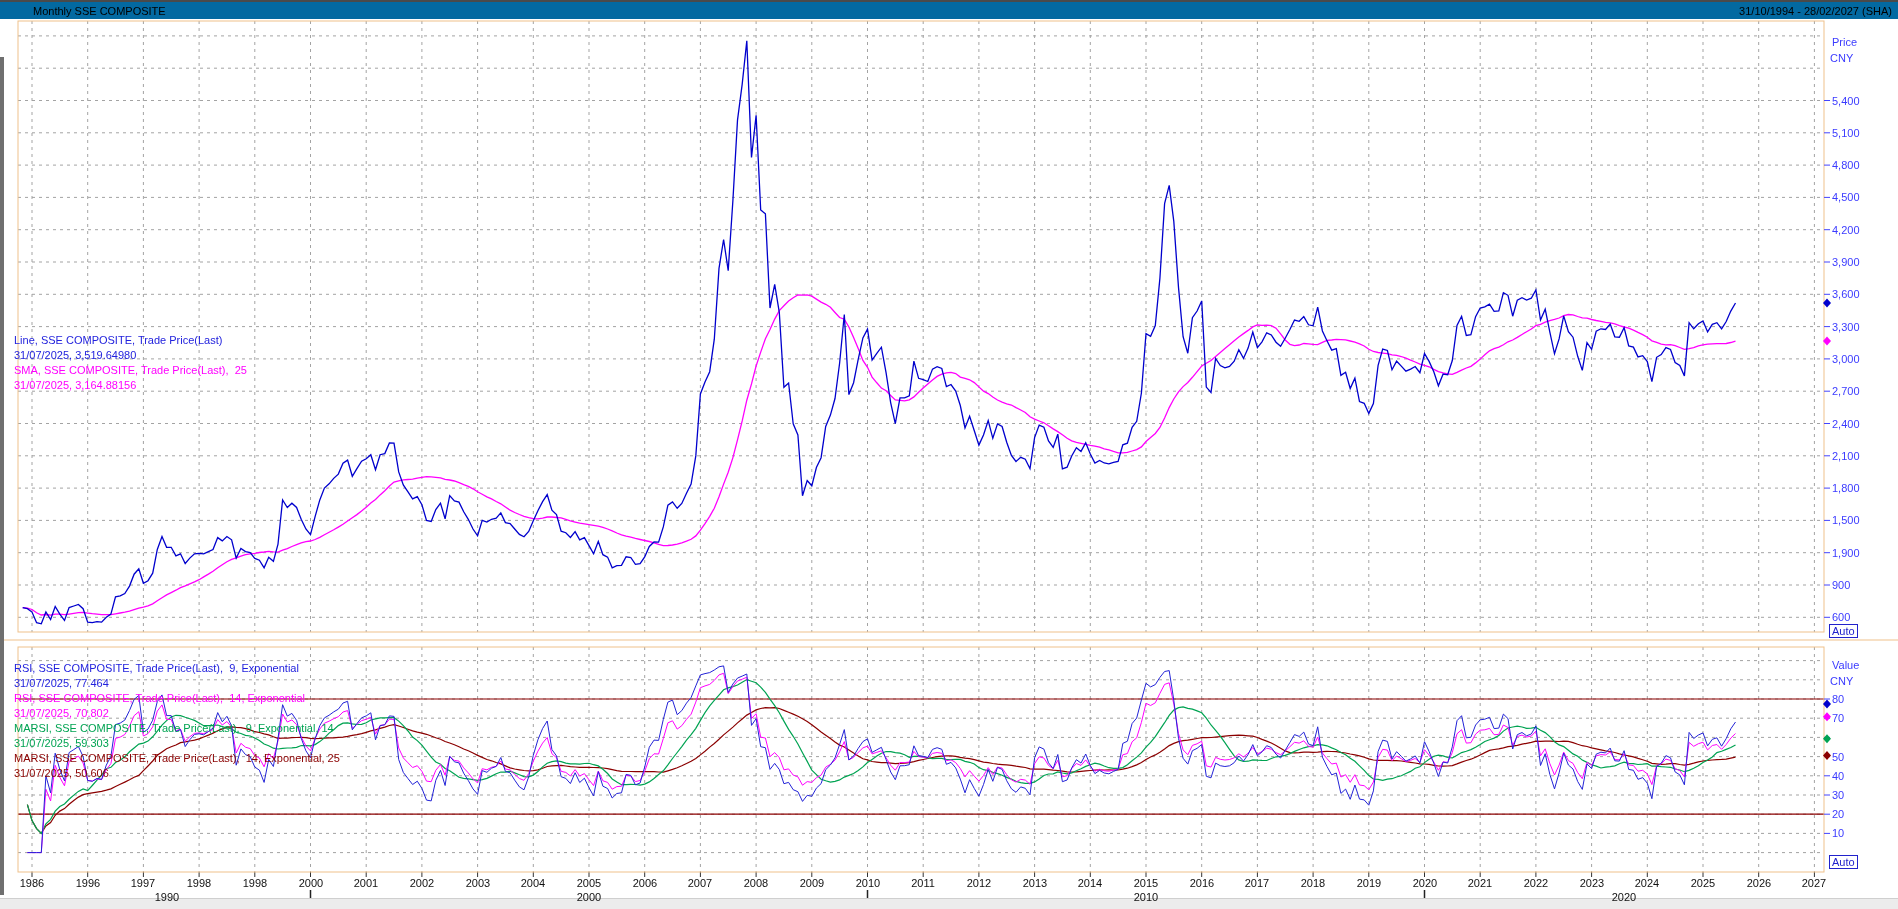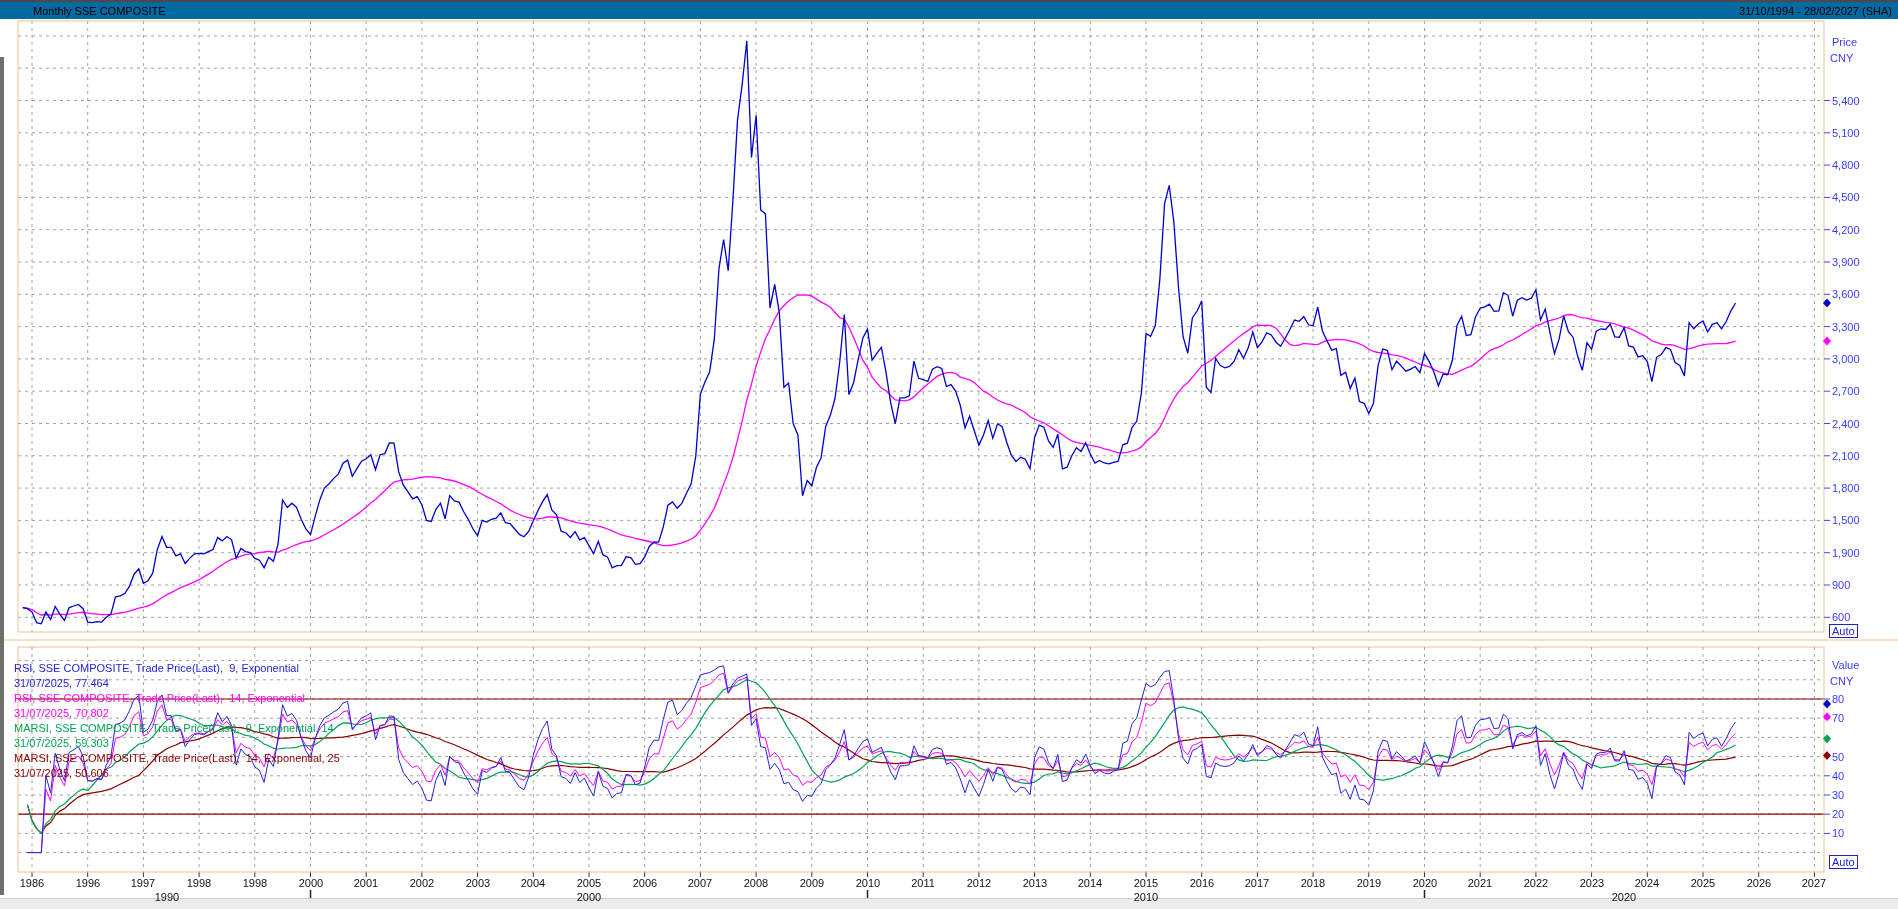--- a/index.html
+++ b/index.html
@@ -226,20 +226,21 @@
   <div class="bottomstrip"></div>
 
   <div class="axis-title" style="left:1832px;top:36px">Price</div>
   <div class="axis-title" style="left:1830px;top:52px">CNY</div>
   <div class="axis-title" style="left:1832px;top:659px">Value</div>
   <div class="axis-title" style="left:1830px;top:675px">CNY</div>
 
   <div class="auto-btn" style="left:1829px;top:624px">Auto</div>
   <div class="auto-btn" style="left:1829px;top:855px">Auto</div>
 
+  <div class="legend" id="price-legend" style="left:14px;top:333px"><div style="color: rgb(34, 34, 221);">Line, SSE COMPOSITE, Trade Price(Last)</div><div style="color: rgb(34, 34, 221);">31/07/2025, 3,519.64980</div><div style="color: rgb(255, 0, 255);">SMA, SSE COMPOSITE, Trade Price(Last),  25</div><div style="color: rgb(255, 0, 255);">31/07/2025, 3,164.88156</div></div>
   <div class="legend" id="rsi-legend" style="left:14px;top:661px"><div style="color: rgb(34, 34, 221);">RSI, SSE COMPOSITE, Trade Price(Last),  9, Exponential</div><div style="color: rgb(34, 34, 221);">31/07/2025, 77.464</div><div style="color: rgb(255, 0, 255);">RSI, SSE COMPOSITE, Trade Price(Last),  14, Exponential</div><div style="color: rgb(255, 0, 255);">31/07/2025, 70.802</div><div style="color: rgb(0, 163, 82);">MARSI, SSE COMPOSITE, Trade Price(Last),  9, Exponential, 14</div><div style="color: rgb(0, 163, 82);">31/07/2025, 59.303</div><div style="color: rgb(139, 0, 0);">MARSI, SSE COMPOSITE, Trade Price(Last),  14, Exponential, 25</div><div style="color: rgb(139, 0, 0);">31/07/2025, 50.606</div></div>
 
   <div id="ylabels">
       <div class="lbl" style="left: 1832px; top: 95px;">5,400</div>
       <div class="lbl" style="left: 1832px; top: 127px;">5,100</div>
       <div class="lbl" style="left: 1832px; top: 159px;">4,800</div>
       <div class="lbl" style="left: 1832px; top: 191px;">4,500</div>
       <div class="lbl" style="left: 1832px; top: 224px;">4,200</div>
       <div class="lbl" style="left: 1832px; top: 256px;">3,900</div>
       <div class="lbl" style="left: 1832px; top: 288px;">3,600</div>

